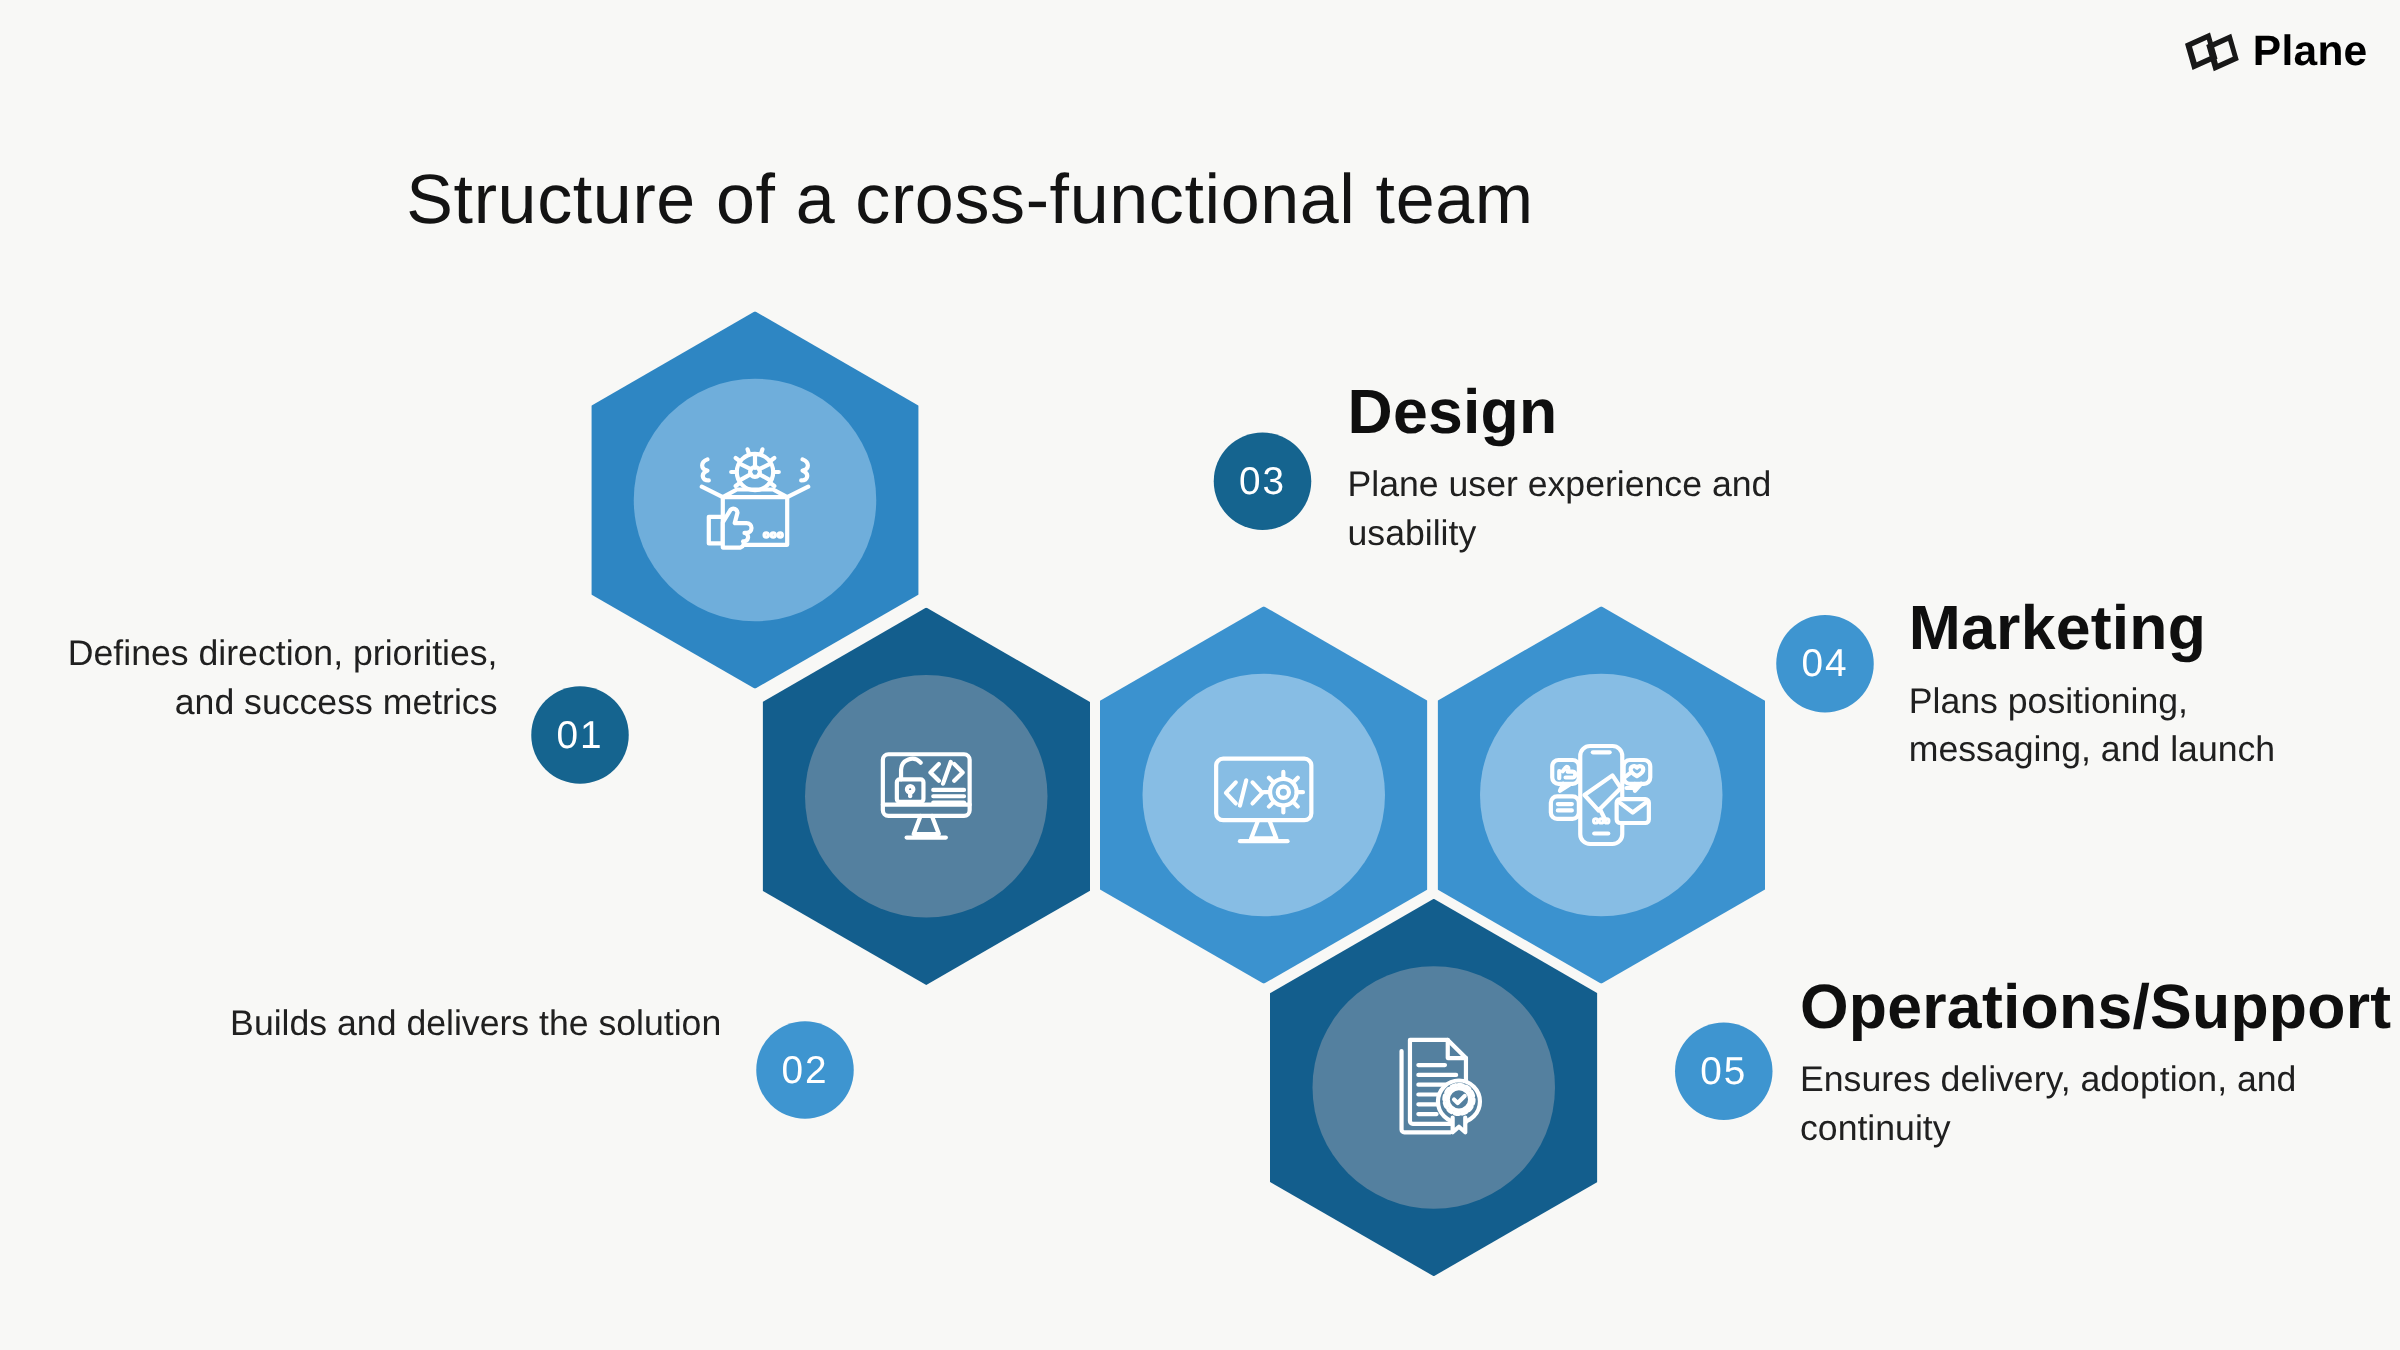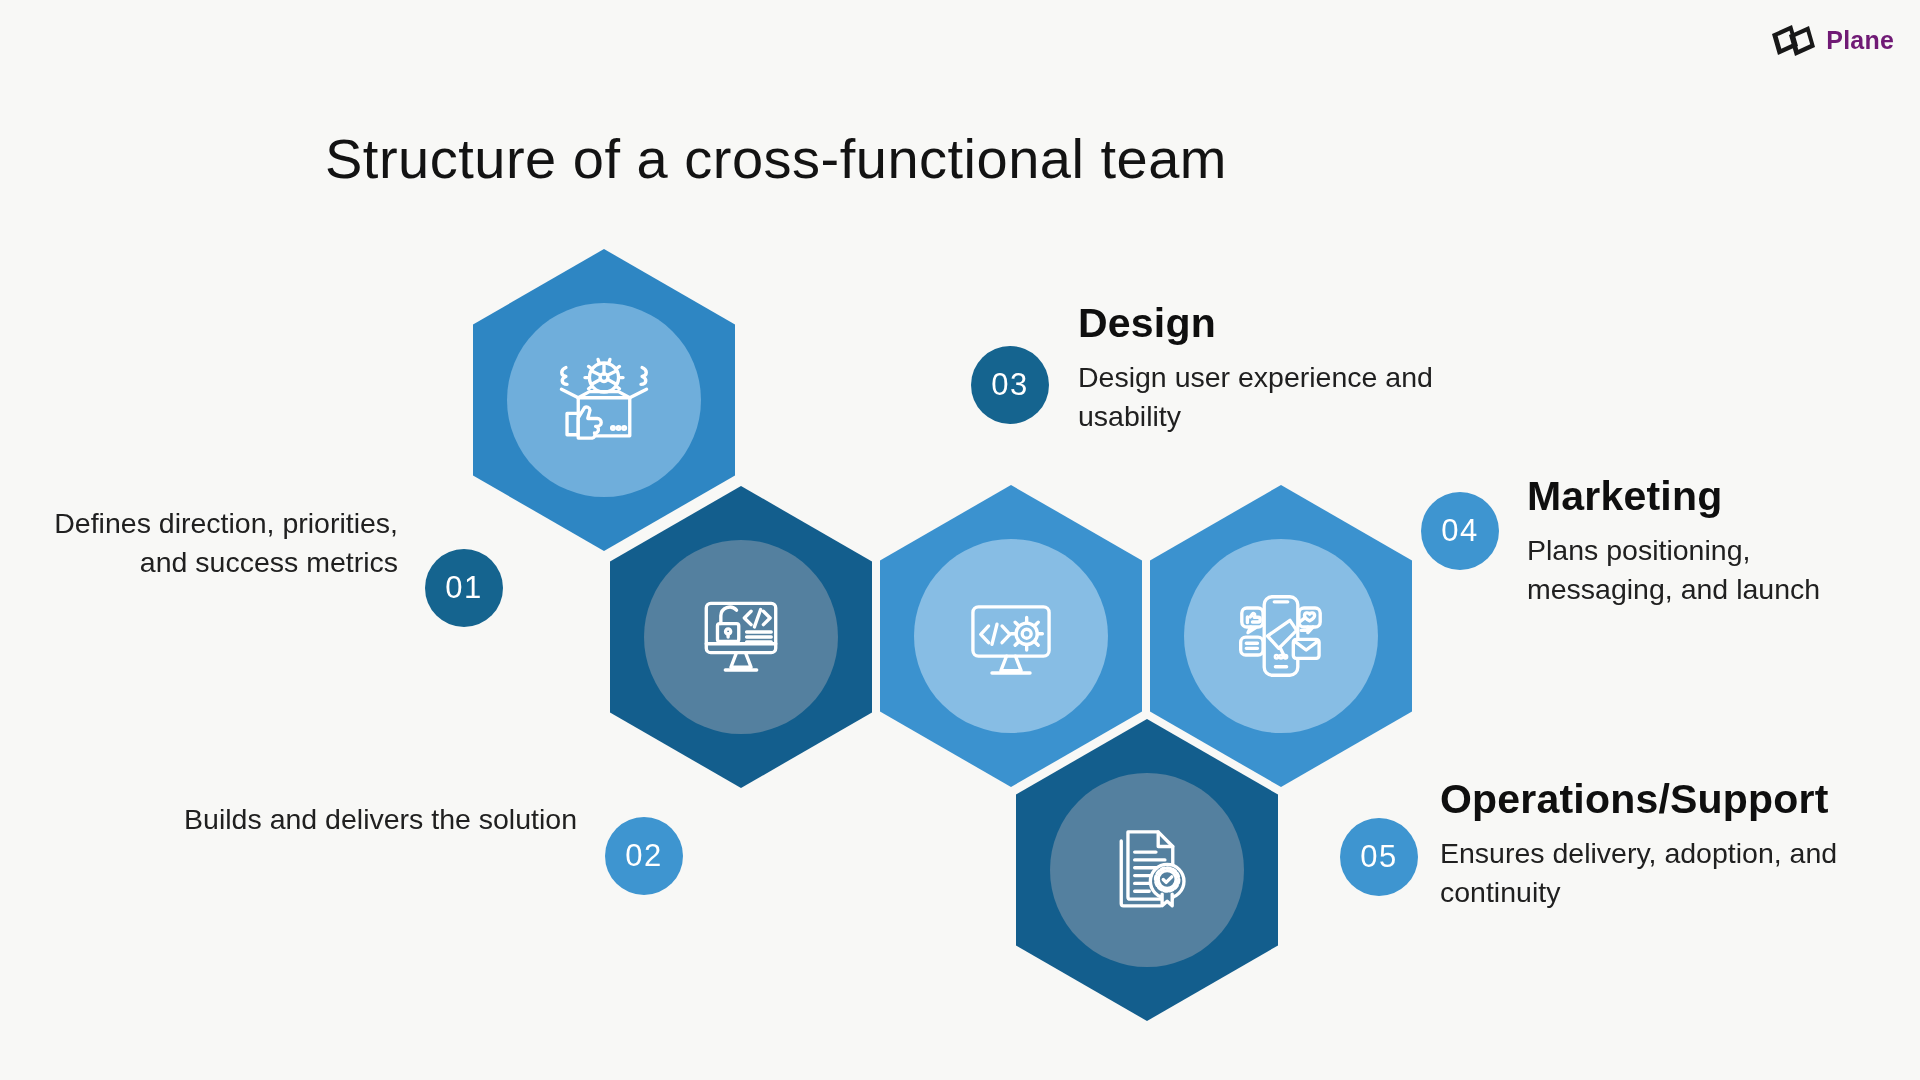--- a/index.html
+++ b/index.html
@@ -12,21 +12,21 @@
   }
   .page-title {
     position:absolute; top:126px; left:0; width:1552px;
     text-align:center; font-size:56px; font-weight:500;
     letter-spacing:0.5px; color:#131313;
   }
   .logo {
     position:absolute; top:22px; right:26px;
     display:flex; align-items:center; gap:9px;
   }
-  .logo-text { font-size:25px; font-weight:700; color:#701a75; letter-spacing:0.2px; }
+  .logo-text { font-size:34px; font-weight:700; color:#000000; letter-spacing:0.2px; }
   .hex {
     position:absolute; width:262px; height:302px;
     clip-path:polygon(50% 0,100% 25%,100% 75%,50% 100%,0 75%,0 25%);
   }
   .hex-circle {
     position:absolute; left:34px; top:54px; width:194px; height:194px;
     border-radius:50%;
     display:flex; align-items:center; justify-content:center;
   }
   .icon { width:112px; height:112px; }
@@ -34,21 +34,21 @@
     fill:none; stroke:#ffffff; stroke-width:3;
     stroke-linecap:round; stroke-linejoin:round;
   }
   .badge {
     position:absolute; width:78px; height:78px; border-radius:50%;
     color:#ffffff; font-size:31px; letter-spacing:1.5px;
     display:flex; align-items:center; justify-content:center;
   }
   .item-text { position:absolute; }
   .item-text.right { text-align:right; }
-  .item-title { font-size:41px; font-weight:600; color:#0f0f0f; letter-spacing:0.2px; margin-bottom:11px; }
+  .item-title { font-size:50px; font-weight:600; color:#0f0f0f; letter-spacing:0.2px; margin-bottom:11px; }
   .item-desc { font-size:28.5px; line-height:39px; color:#202020; }
 
   #hex-product     { left:473px;  top:249px; }
   #hex-engineering { left:610px;  top:486px; }
   #hex-design      { left:880px;  top:485px; }
   #hex-marketing   { left:1150px; top:485px; }
   #hex-operations  { left:1016px; top:719px; }
 
   #badge-01 { left:425px;  top:549px; }
   #badge-02 { left:605px;  top:817px; }
@@ -193,21 +193,21 @@
 
 <div class="item-text right" id="text-engineering">
   <div class="item-desc">
     <span>Builds and delivers the solution</span>
   </div>
 </div>
 
 <div class="item-text" id="text-design">
   <div class="item-title">Design</div>
   <div class="item-desc">
-    <span>Design user experience and</span><br>
+    <span>Plane user experience and</span><br>
     <span>usability</span>
   </div>
 </div>
 
 <div class="item-text" id="text-marketing">
   <div class="item-title">Marketing</div>
   <div class="item-desc">
     <span>Plans positioning,</span><br>
     <span>messaging, and launch</span>
   </div>

